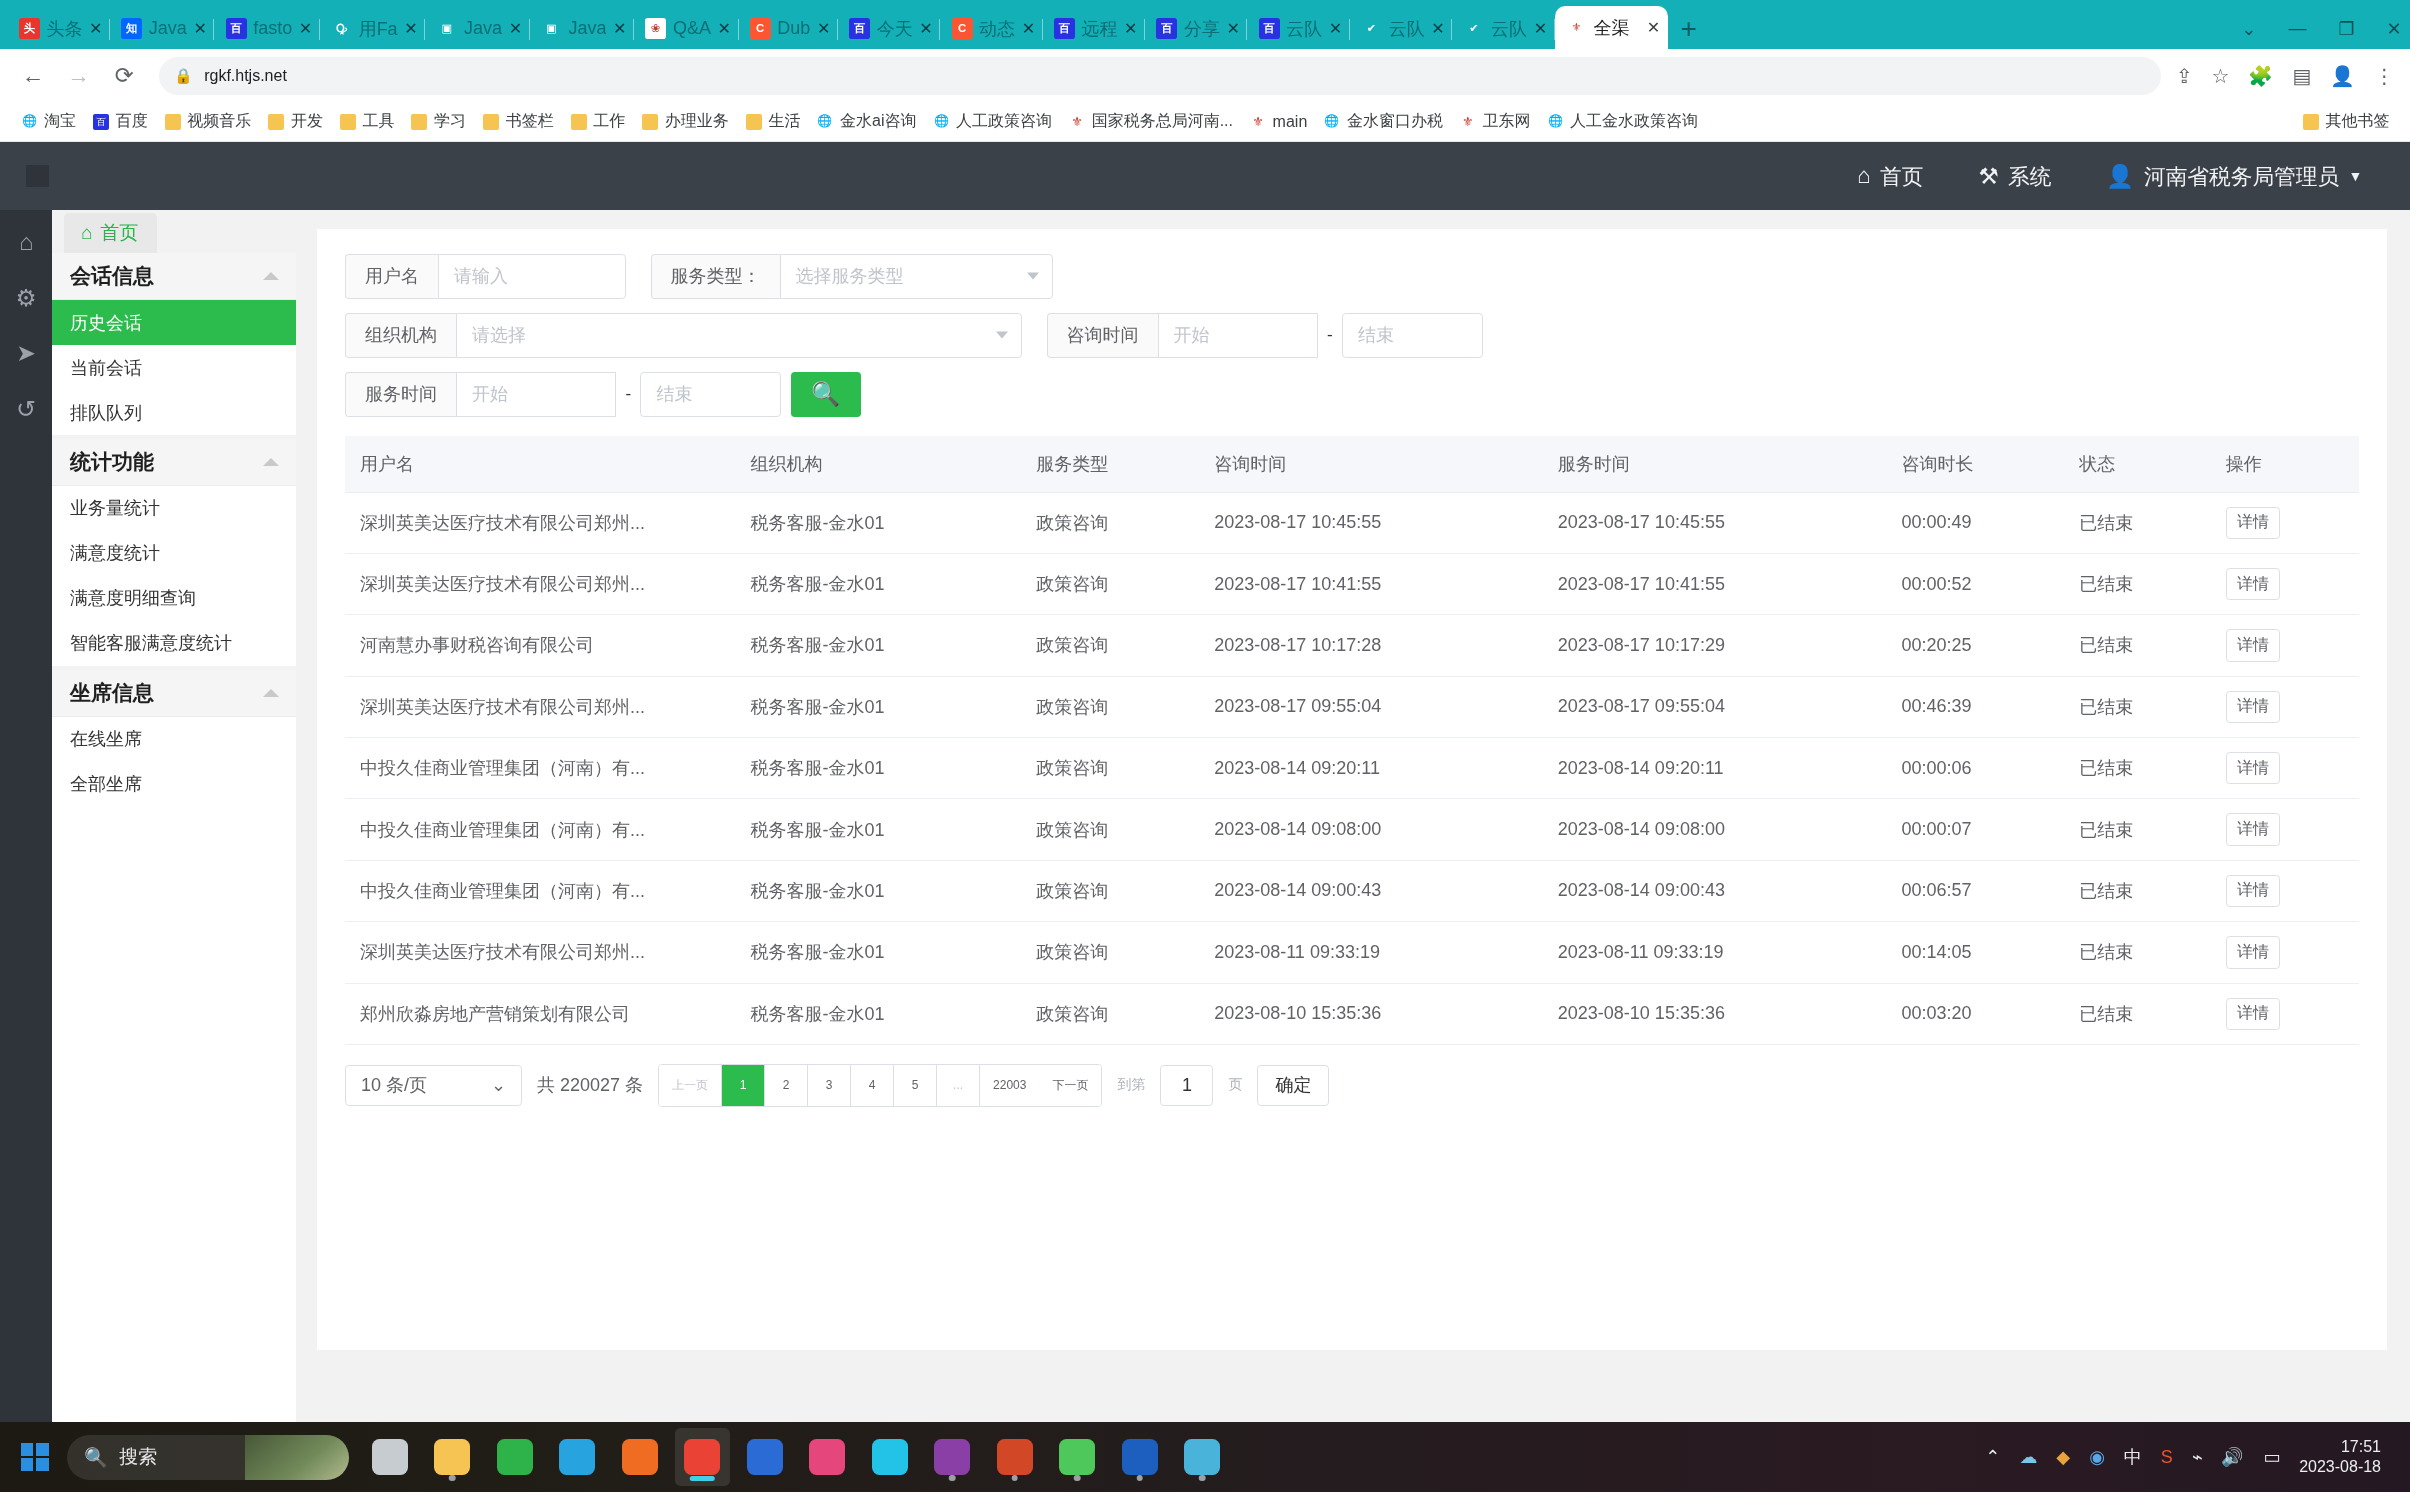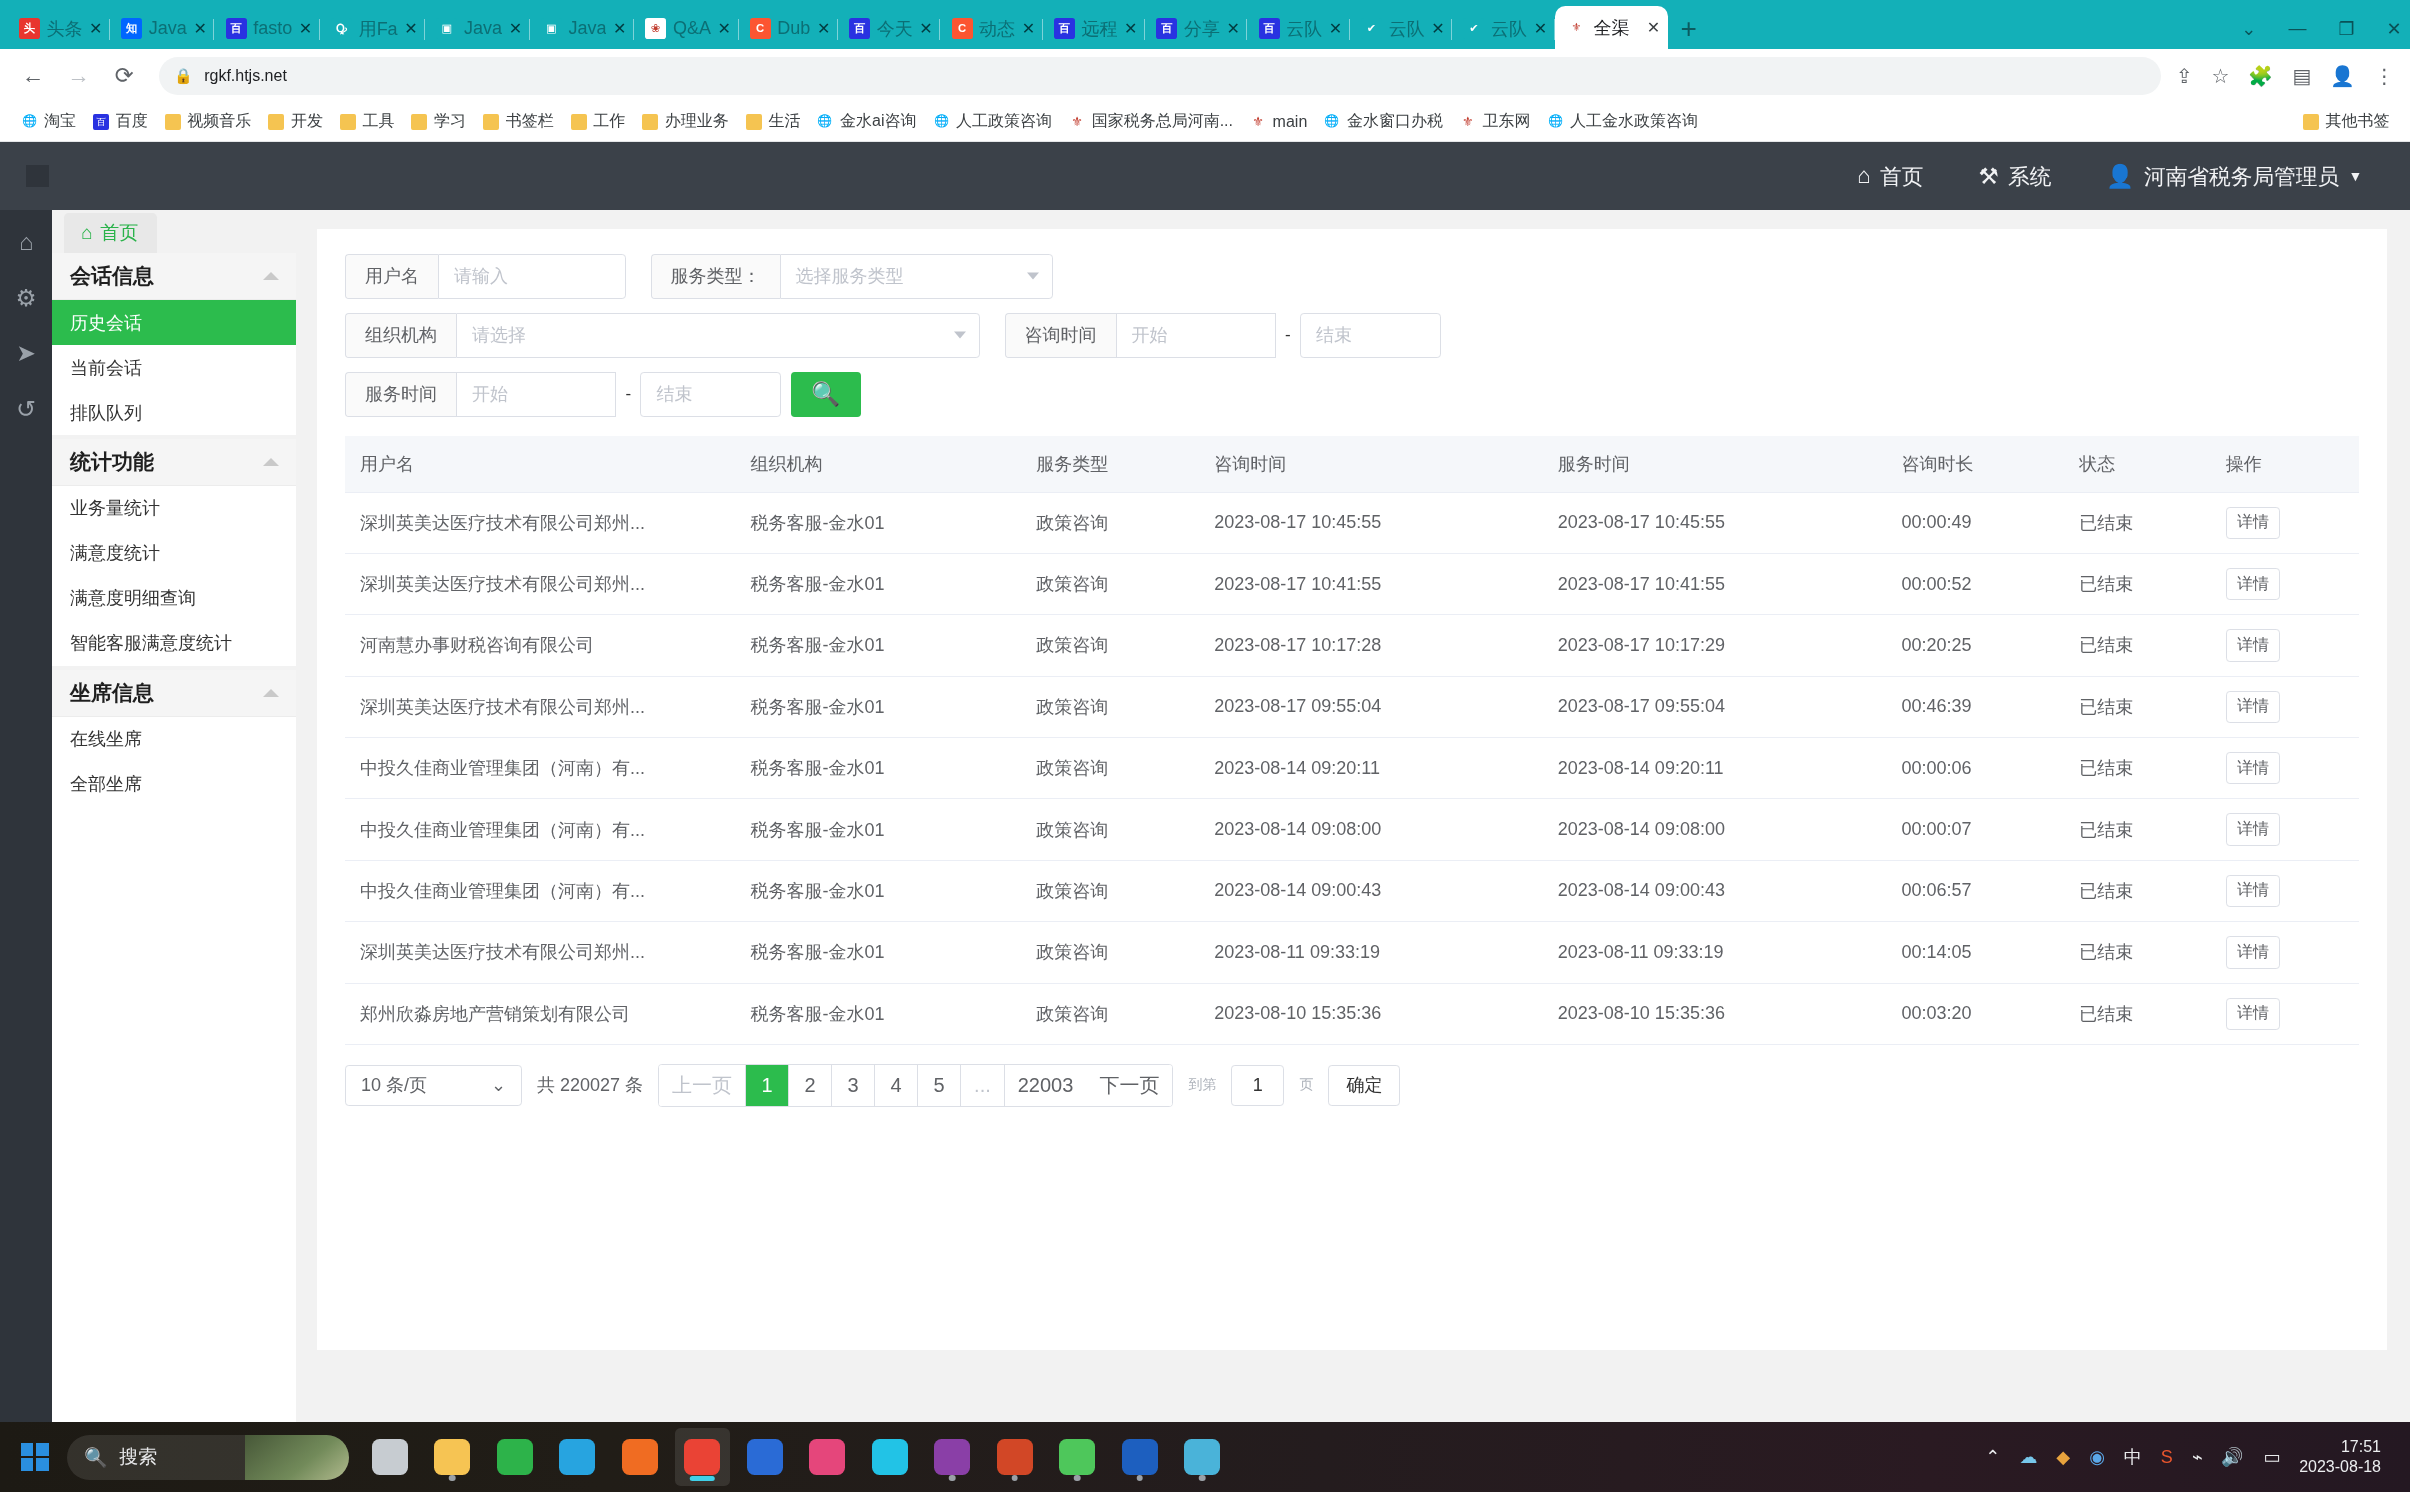--- a/index.html
+++ b/index.html
@@ -138,21 +138,21 @@
   .detailbtn{ border:0.9px solid #dcdfe6; border-radius:3.8px; padding:4.7px 10.4px; font-size:16px; color:#606266;
               display:inline-block; background:#fff;}
 
   
   .pager{ display:flex; align-items:center; gap:15px; margin-top:19px; flex-wrap:nowrap;}
   .pagesize{ border:0.9px solid #dcdfe6; border-radius:3.8px; height:41px; width:177px; display:flex;
              align-items:center; justify-content:space-between; padding:0 15px; font-size:18px; color:#606266;}
   .ptotal{ font-size:18px; color:#606266; }
   .pgroup{ display:flex; align-items:stretch; border:0.9px solid #dcdfe6; border-radius:3.8px; overflow:hidden;}
   .pbtn{ min-width:43px; height:41px; display:flex; align-items:center; justify-content:center;
-         padding:0 13px; font-size:20px; color:#606266; border-right:0.9px solid #dcdfe6; background:#fff;}
+         padding:0 13px; font-size:12px; color:#606266; border-right:0.9px solid #dcdfe6; background:#fff;}
   .pbtn:last-child{ border-right:none; }
   .pbtn.disabled{ color:#c0c4cc; }
   .pbtn.cur{ background:#2cbc4d; color:#fff;}
   .pjump{ font-size:14px; color:#aeb3bb;}
   .pinput{ border:0.9px solid #dcdfe6; border-radius:3.8px; width:53px; height:41px; display:flex;
            align-items:center; justify-content:center; font-size:18px; color:#333;}
   .pconfirm{ border:0.9px solid #dcdfe6; border-radius:3.8px; height:41px; padding:0 17px; display:flex;
              align-items:center; font-size:18px; color:#333; background:#fff;}
 
   
@@ -465,21 +465,21 @@
             <div class="finput" style="width:273px">
               <span class="ph">选择服务类型</span>
               <span class="dcaret"></span>
             </div>
           </div>
         </div>
 
         <div class="formrow">
           <div class="fgroup">
             <div class="flabel">组织机构</div>
-            <div class="finput" style="width:524px">
+            <div class="finput" style="width:566px">
               <span class="ph">请选择</span>
               <span class="dcaret"></span>
             </div>
           </div>
           <div class="fgroup" style="margin-right:0;">
             <div class="flabel">咨询时间</div>
             <div class="finput" style="width:160px;border-radius:0;">
               <span class="ph">开始</span>
             </div>
             <div class="dash">-</div>

